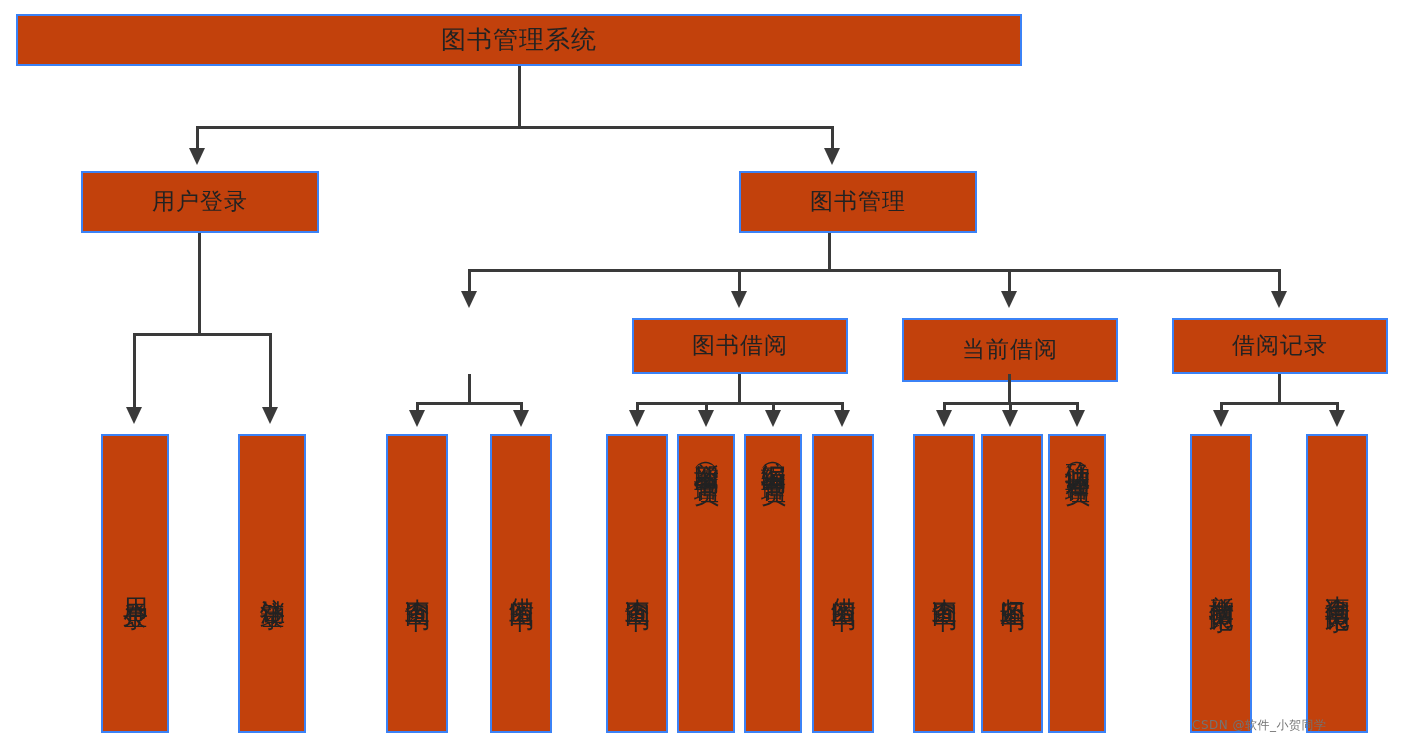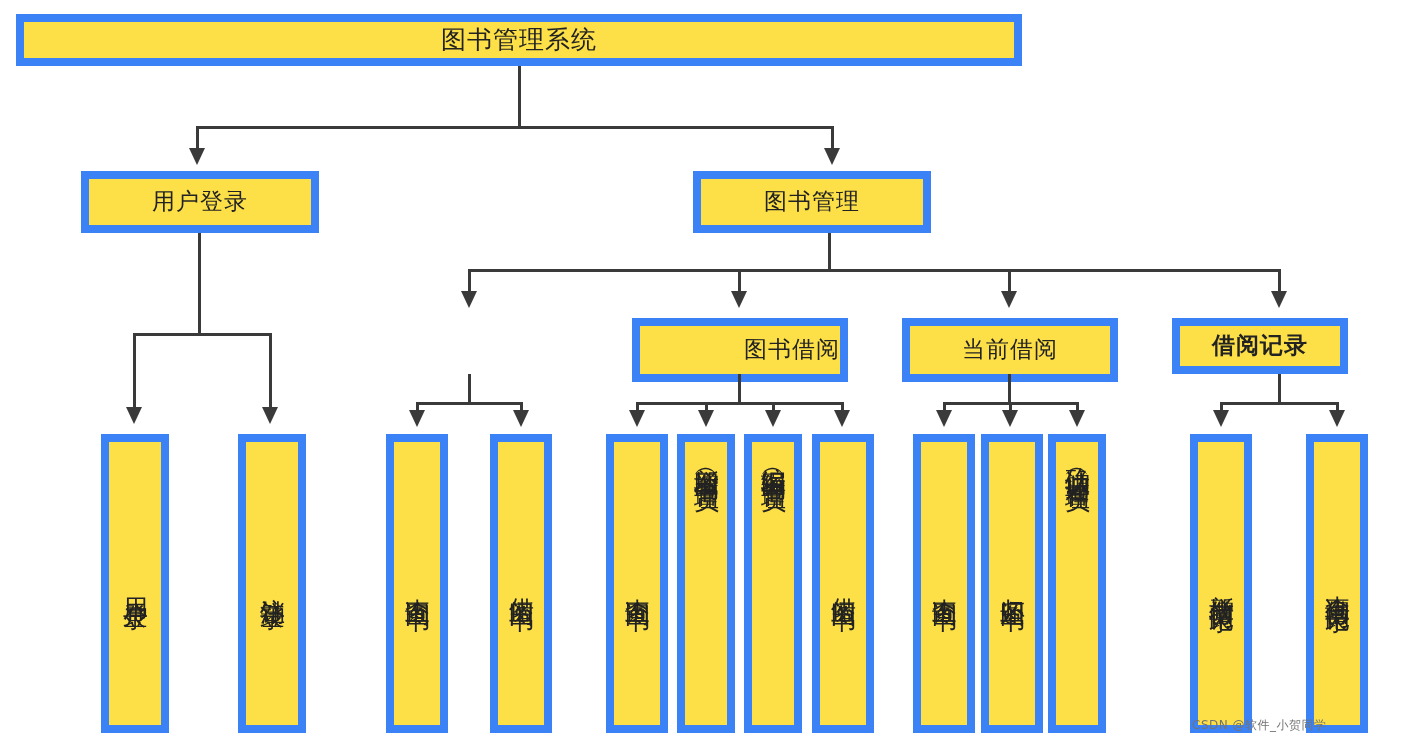--- a/index.html
+++ b/index.html
@@ -12,22 +12,22 @@
     position:relative;
     width:1405px;
     height:747px;
     background:#ffffff;
     overflow:hidden;
   }
   
   .node{
     position:absolute;
     box-sizing:border-box;
-    background:#fde047;
-    border:8px solid #3b82f6;
+    background:#c2410c;
+    border:2px solid #3b82f6;
     display:flex;
     align-items:center;
     justify-content:center;
     color:#222222;
   }
   .node .label{
     display:block;
     text-align:center;
     letter-spacing:1px;
     line-height:1.18;
@@ -97,21 +97,21 @@
   <div class="vline" style="left:196px; top:126px; width:3px; height:24px;"></div>
   <div class="arrow" style="left:189px; top:148px;"></div>
 
   <div class="vline" style="left:831px; top:126px; width:3px; height:24px;"></div>
   <div class="arrow" style="left:824px; top:148px;"></div>
 
   <div class="node branch" style="left:81px; top:171px; width:238px; height:62px;">
     <span class="label">用户登录</span>
   </div>
 
-  <div class="node branch" style="left:693px; top:171px; width:238px; height:62px;">
+  <div class="node branch" style="left:739px; top:171px; width:238px; height:62px;">
     <span class="label">图书管理</span>
   </div>
 
   <div class="vline" style="left:198px; top:233px; width:3px; height:102px;"></div>
   <div class="hline" style="left:133px; top:333px; width:139px; height:3px;"></div>
   <div class="vline" style="left:133px; top:333px; width:3px; height:76px;"></div>
   <div class="arrow" style="left:126px; top:407px;"></div>
   <div class="vline" style="left:269px; top:333px; width:3px; height:76px;"></div>
   <div class="arrow" style="left:262px; top:407px;"></div>
 
@@ -119,27 +119,27 @@
   <div class="hline" style="left:468px; top:269px; width:813px; height:3px;"></div>
   <div class="vline" style="left:468px; top:269px; width:3px; height:24px;"></div>
   <div class="arrow" style="left:461px; top:291px;"></div>
   <div class="vline" style="left:738px; top:269px; width:3px; height:24px;"></div>
   <div class="arrow" style="left:731px; top:291px;"></div>
   <div class="vline" style="left:1008px; top:269px; width:3px; height:24px;"></div>
   <div class="arrow" style="left:1001px; top:291px;"></div>
   <div class="vline" style="left:1278px; top:269px; width:3px; height:24px;"></div>
   <div class="arrow" style="left:1271px; top:291px;"></div>
 
-  <div class="node branch" style="left:632px; top:318px; width:216px; height:64px;justify-content:flex-end;">
+  <div class="node branch" style="left:632px; top:318px; width:216px; height:56px;">
     <span class="label">图书借阅</span>
   </div>
   <div class="node branch" style="left:902px; top:318px; width:216px; height:64px;">
     <span class="label">当前借阅</span>
   </div>
-  <div class="node branch" style="left:1172px; top:318px; width:176px; height:56px;font-weight:bold;">
+  <div class="node branch" style="left:1172px; top:318px; width:216px; height:56px;">
     <span class="label">借阅记录</span>
   </div>
 
   <div class="vline" style="left:468px; top:374px; width:3px; height:30px;"></div>
   <div class="hline" style="left:416px; top:402px; width:107px; height:3px;"></div>
   <div class="vline" style="left:416px; top:402px; width:3px; height:11px;"></div>
   <div class="arrow" style="left:409px; top:410px;"></div>
   <div class="vline" style="left:520px; top:402px; width:3px; height:11px;"></div>
   <div class="arrow" style="left:513px; top:410px;"></div>
 

